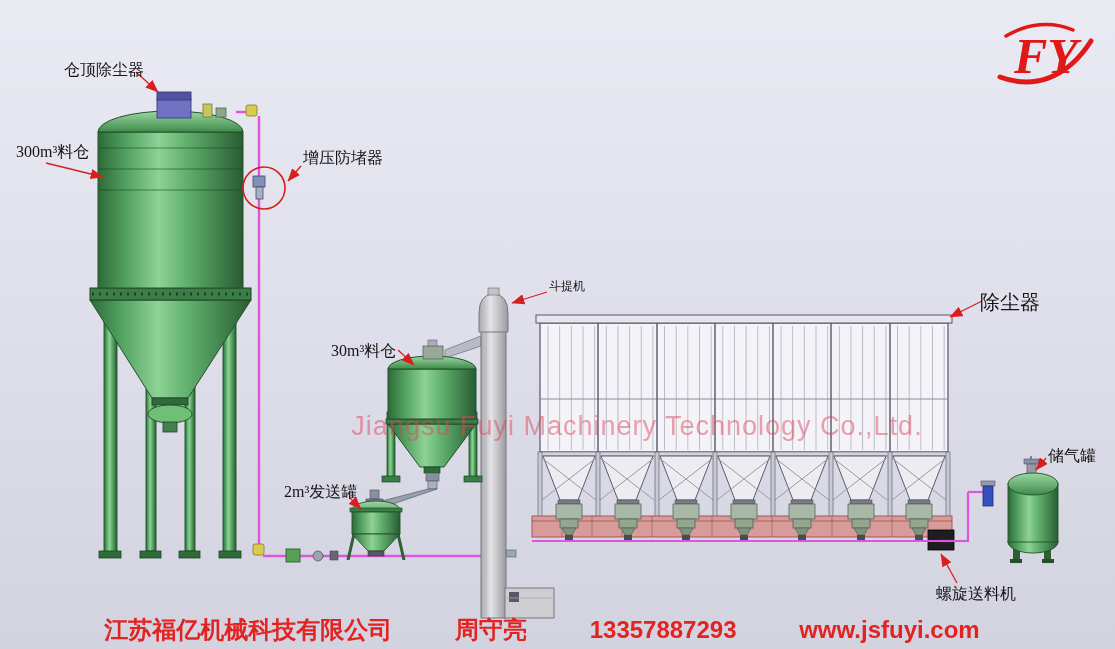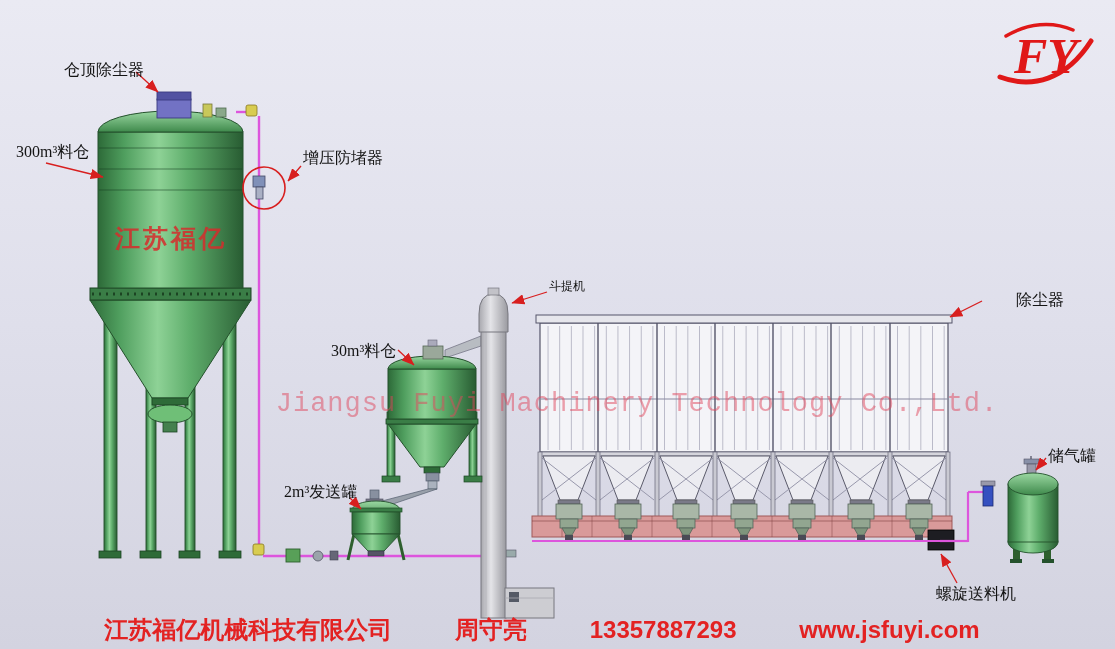--- a/index.html
+++ b/index.html
@@ -12,22 +12,22 @@
   .callout {
     position:absolute; font-family:"Liberation Serif","DejaVu Serif",serif;
     font-size:16px; color:#141414; white-space:nowrap; line-height:1.2;
   }
   .brand-cn {
     position:absolute; left:114px; top:222px; width:114px; text-align:center;
     font-family:"Liberation Serif","DejaVu Serif",serif; font-size:25px; font-weight:bold;
     letter-spacing:3px; color:rgba(214,44,44,0.85); white-space:nowrap;
   }
   .watermark-en {
-    position:absolute; left:637px; top:389px; transform:translateX(-50%);
-    font-family:Liberation Mono, monospace; font-size:27px;
+    position:absolute; left:637px; top:411px; transform:translateX(-50%);
+    font-family:Liberation Sans, sans-serif; font-size:27px;
     color:rgba(224,70,92,0.5); letter-spacing:1px; white-space:nowrap;
   }
   .footer {
     position:absolute; left:542px; top:614px; transform:translateX(-50%);
     font-family:"Liberation Sans","DejaVu Sans",sans-serif; font-weight:bold;
     font-size:24px; color:#e32222; white-space:nowrap;
   }
   .footer span { margin:0 28px; }
 </style>
 </head>
@@ -287,25 +287,24 @@
       <text x="1014" y="73" font-family="'Liberation Serif',serif" font-size="50" font-weight="bold" font-style="italic" fill="#e01818">FY</text>
     </g>
   </svg>
 
   <div class="callout" style="left:64px; top:60px">仓顶除尘器</div>
   <div class="callout" style="left:16px; top:142px; font-size:16px">300m³料仓</div>
   <div class="callout" style="left:303px; top:148px">增压防堵器</div>
   <div class="callout" style="left:549px; top:279px; font-size:12px">斗提机</div>
   <div class="callout" style="left:331px; top:341px; font-size:16px">30m³料仓</div>
   <div class="callout" style="left:284px; top:482px">2m³发送罐</div>
-  <div class="callout" style="left:1016px; top:290px; font-size:16px">除尘器</div>
+  <div class="callout" style="left:980px; top:290px; font-size:20px">除尘器</div>
   <div class="callout" style="left:1048px; top:446px">储气罐</div>
   <div class="callout" style="left:936px; top:584px">螺旋送料机</div>
 
-  <div class="brand-cn">江苏福亿</div>
 
   <div class="watermark-en">Jiangsu Fuyi Machinery Technology Co.,Ltd.</div>
 
   <div class="footer">
     <span>江苏福亿机械科技有限公司</span>
     <span>周守亮</span>
     <span>13357887293</span>
     <span>www.jsfuyi.com</span>
   </div>
 

